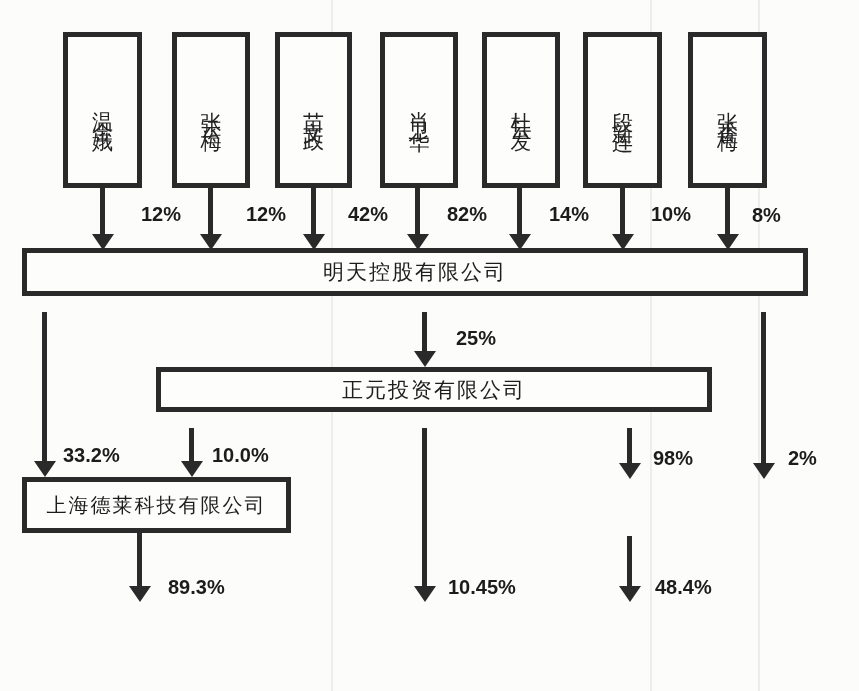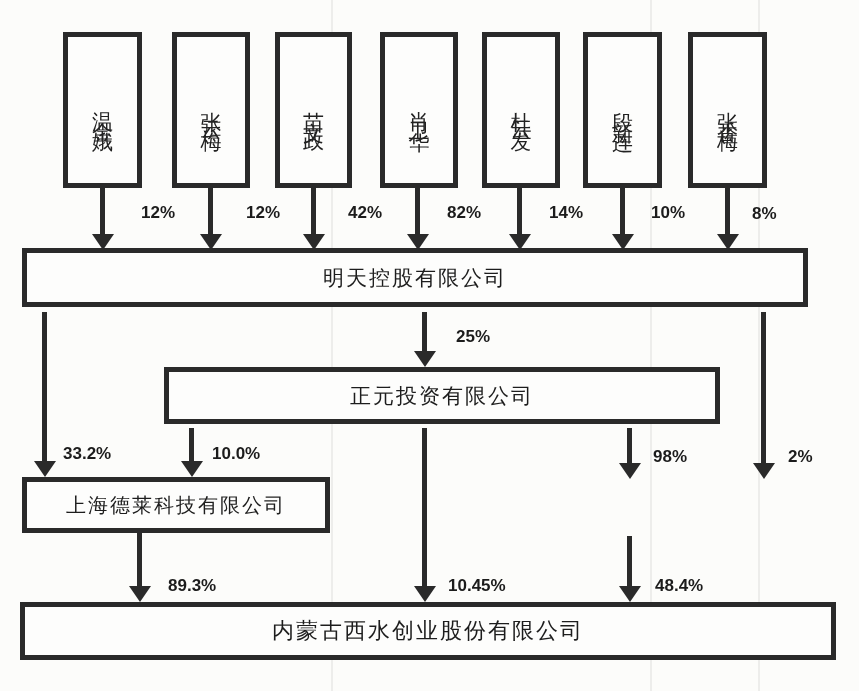--- a/index.html
+++ b/index.html
@@ -53,21 +53,21 @@
     bottom: -16px;
     width: 0; height: 0;
     border-left: 11px solid transparent;
     border-right: 11px solid transparent;
     border-top: 16px solid #2a2a2a;
   }
   .pct {
     position: absolute;
     font-family: "Liberation Sans", "DejaVu Sans", sans-serif;
     font-weight: 700;
-    font-size: 17px;
+    font-size: 20px;
     color: #1c1c1c;
     white-space: nowrap;
   }
 </style>
 </head>
 <body>
 
 <div class="canvas">
 
   <div class="scanline" style="left:331px"></div>
@@ -105,54 +105,51 @@
   <div class="varrow" style="left:725px;top:188px;height:46px"></div>
 
   <div class="pct" style="left:141px;top:203px">12%</div>
   <div class="pct" style="left:246px;top:203px">12%</div>
   <div class="pct" style="left:348px;top:203px">42%</div>
   <div class="pct" style="left:447px;top:203px">82%</div>
   <div class="pct" style="left:549px;top:203px">14%</div>
   <div class="pct" style="left:651px;top:203px">10%</div>
   <div class="pct" style="left:752px;top:204px">8%</div>
 
-  <div class="box" style="left:22px;top:248px;width:786px;height:59px">
+  <div class="box" style="left:22px;top:248px;width:786px;height:48px">
     <span class="htext">明天控股有限公司</span>
   </div>
 
   <div class="varrow" style="left:422px;top:312px;height:39px"></div>
   <div class="pct" style="left:456px;top:327px">25%</div>
 
-  <div class="box" style="left:164px;top:367px;width:556px;height:57px">
+  <div class="box" style="left:156px;top:367px;width:556px;height:45px">
     <span class="htext">正元投资有限公司</span>
   </div>
 
   <div class="varrow" style="left:42px;top:312px;height:149px"></div>
   <div class="pct" style="left:63px;top:444px">33.2%</div>
 
   <div class="varrow" style="left:189px;top:428px;height:33px"></div>
   <div class="pct" style="left:212px;top:444px">10.0%</div>
 
   <div class="varrow" style="left:627px;top:428px;height:35px"></div>
   <div class="pct" style="left:653px;top:447px">98%</div>
 
   <div class="varrow" style="left:761px;top:312px;height:151px"></div>
   <div class="pct" style="left:788px;top:447px">2%</div>
 
-  <div class="box" style="left:22px;top:477px;width:308px;height:56px">
+  <div class="box" style="left:22px;top:477px;width:269px;height:56px">
     <span class="htext" style="font-size:20px">上海德莱科技有限公司</span>
   </div>
 
 
   <div class="varrow" style="left:137px;top:533px;height:53px"></div>
   <div class="pct" style="left:168px;top:576px">89.3%</div>
 
   <div class="varrow" style="left:422px;top:428px;height:158px"></div>
   <div class="pct" style="left:448px;top:576px">10.45%</div>
 
   <div class="varrow" style="left:627px;top:536px;height:50px"></div>
   <div class="pct" style="left:655px;top:576px">48.4%</div>
 
-  <div class="box" style="left:20px;top:602px;width:816px;height:58px">
-    <span class="htext big">内蒙古西水创业股份有限公司</span>
-  </div>
 
 </div>
 
 </body></html>

